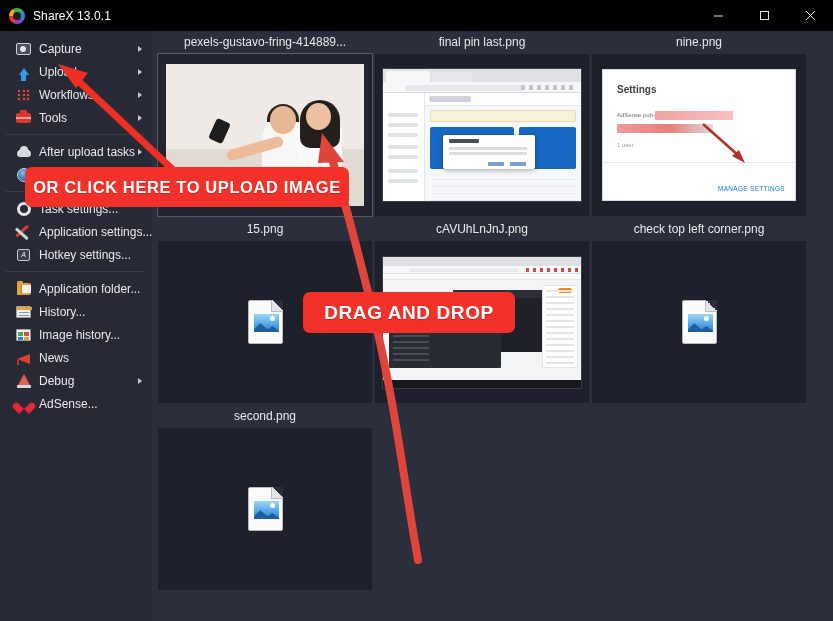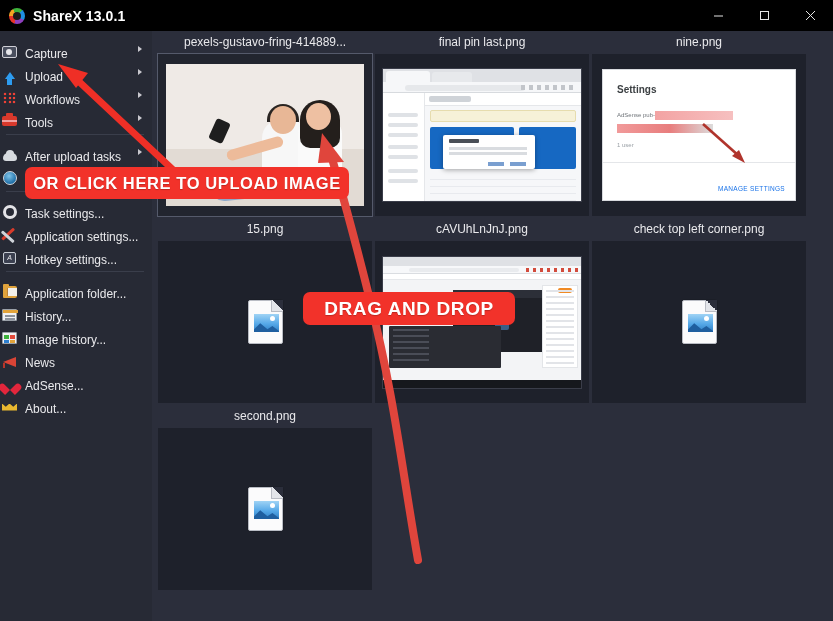--- a/index.html
+++ b/index.html
@@ -28,44 +28,43 @@
         #3db33d 130deg 200deg,
         #1e8fe0 200deg 280deg,
         #8e3fbe 280deg 360deg);
     position: relative; flex: none;
   }
   .tb-logo::after {
     content: ""; position: absolute; left: 4px; top: 4px;
     width: 8px; height: 8px; border-radius: 50%; background: #1b1b1b;
   }
   .tb-title {
-    color: #ffffff; font-size: 14px; letter-spacing: .1px;
+    color: #ffffff; font-size: 12px; letter-spacing: .1px;
     font-family: "Liberation Sans", sans-serif;
-    font-weight: bold;
   }
   .tb-controls { margin-left: auto; display: flex; height: 31px; }
   .tb-btn {
     width: 46px; height: 31px;
     display: flex; align-items: center; justify-content: center;
     color: #e4e4e4;
   }
   .tb-btn svg { display: block; }
 
   
   .sidebar {
     position: absolute; left: 0; top: 31px;
     width: 152px; height: 590px;
     background: #272a35;
     padding-top: 6px;
   }
   .menu-item {
     position: relative;
     height: 23px;
-    display: flex; align-items: flex-end;
-    padding-left: 1px;
+    display: flex; align-items: center;
+    padding-left: 15px;
     color: #e9e9ec;
     font-size: 12px;
     white-space: nowrap;
   }
   .menu-item .mi-icon {
     width: 17px; height: 16px; flex: none;
     display: flex; align-items: center; justify-content: center;
     margin-right: 7px;
   }
   .menu-item .mi-label { line-height: 1; }
@@ -428,24 +427,24 @@
     background: #f2322a;
     border-radius: 7px;
     color: #ffffff;
     font-weight: bold;
     font-family: "Liberation Sans", sans-serif;
     display: flex; align-items: center; justify-content: center;
     letter-spacing: .6px;
     text-shadow: 0 1px 1px rgba(0,0,0,.22);
   }
   #banner-upload {
-    left: 25px; top: 167px; width: 324px; height: 32px; font-size: 16.5px;
+    left: 25px; top: 167px; width: 324px; height: 40px; font-size: 16.5px;
   }
   #banner-drag {
-    left: 303px; top: 292px; width: 212px; height: 33px; font-size: 19px;
+    left: 303px; top: 292px; width: 212px; height: 41px; font-size: 19px;
   }
 </style>
 </head>
 <body>
 
 <div id="app">
 
   <div class="titlebar">
     <div class="tb-logo"></div>
     <div class="tb-title">ShareX 13.0.1</div>
@@ -559,29 +558,30 @@
       <span class="mi-label">Image history...</span>
     </div>
     <div class="menu-item">
       <span class="mi-icon">
           <i class="ic-news"></i>
         </span>
       <span class="mi-label">News</span>
     </div>
     <div class="menu-item">
       <span class="mi-icon">
+          <i class="ic-debug"></i>
+        </span>
+      <span class="mi-label">Debug</span>
+      <span class="mi-arrow"></span>
+    </div>
+    <div class="menu-item">
+      <span class="mi-icon">
           <i class="ic-heart"></i>
         </span>
       <span class="mi-label">AdSense...</span>
-    </div>
-    <div class="menu-item">
-      <span class="mi-icon">
-          <i class="ic-crown"></i>
-        </span>
-      <span class="mi-label">About...</span>
     </div>
   </div>
 
   <div class="content">
     <div class="grid">
 
       <div class="cell">
         <div class="cell-label">pexels-gustavo-fring-414889...</div>
         <div class="thumb selected">
           <div class="photo-thumb">

